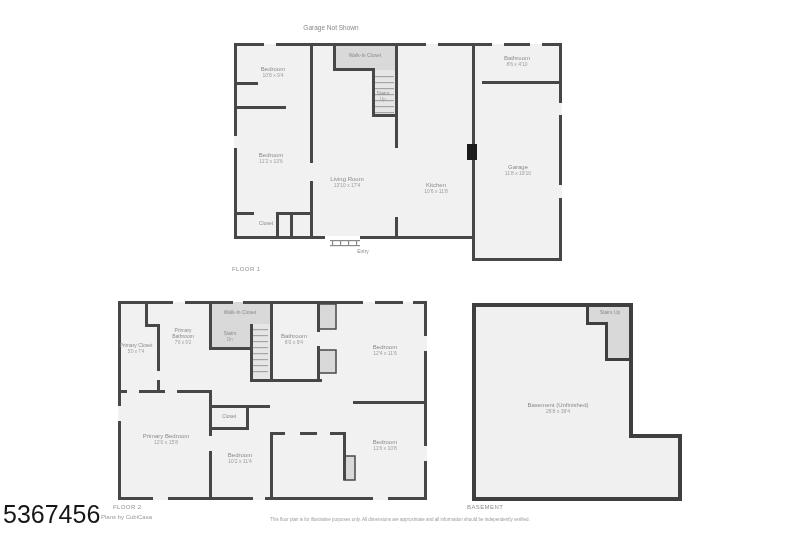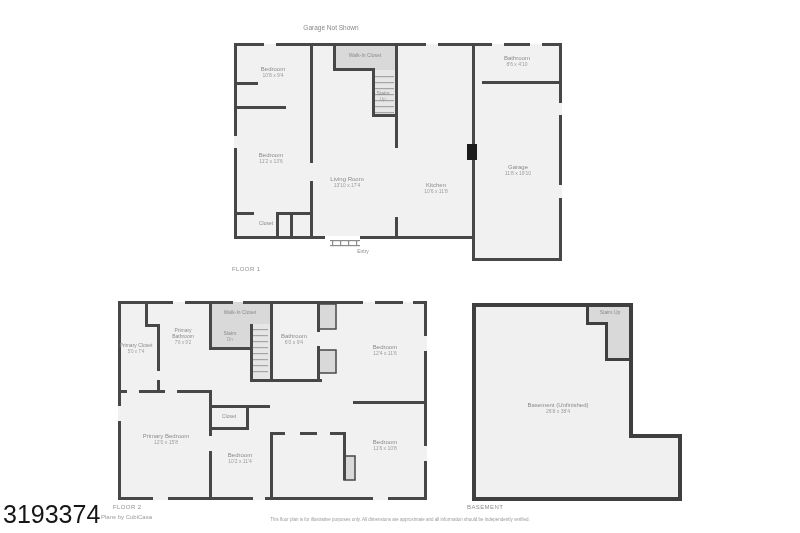--- a/index.html
+++ b/index.html
@@ -262,17 +262,17 @@
     <div class="lbl" style="left:93px;top:112px">
       <div class="rn">Basement (Unfinished)</div>
       <div class="rd">26'8 x 38'4</div>
     </div>
     <div class="lbl tiny" style="left:145px;top:17px">
       <div class="rn">Stairs Up</div>
     </div>
     <div class="floor-title" style="left:2px;top:208px">BASEMENT</div>
   </div>
 
-  <div class="mls">3193374</div>
+  <div class="mls">5367456</div>
   <div class="credit">Plans by CubiCasa</div>
   <div class="disclaimer">This floor plan is for illustrative purposes only. All dimensions are approximate and all information should be independently verified.</div>
 
 </div>
 
 </body></html>

